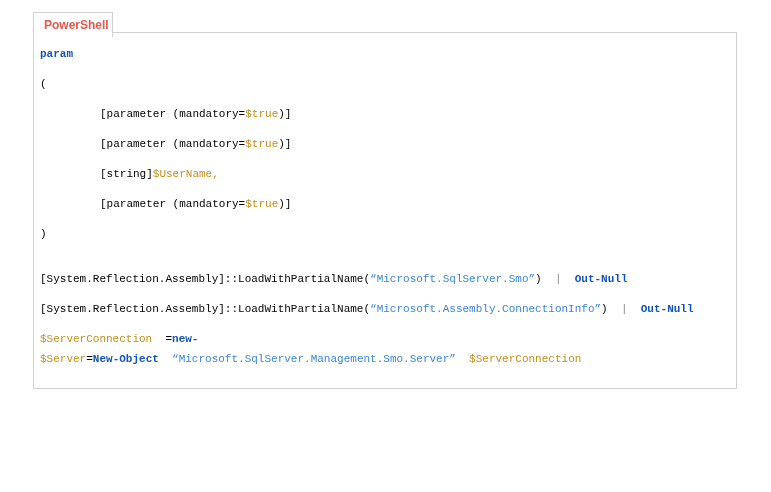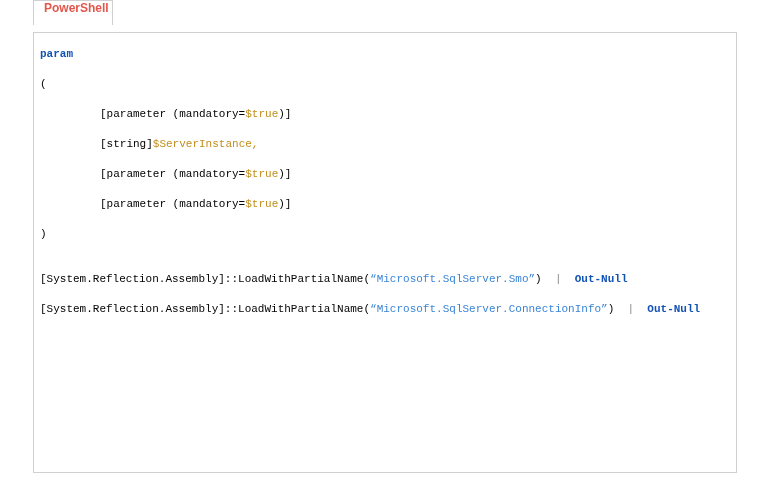--- a/index.html
+++ b/index.html
@@ -10,43 +10,43 @@
   body {
     width: 771px;
     height: 492px;
     position: relative;
     font-family: "Liberation Sans", sans-serif;
     overflow: hidden;
   }
   .tab {
     position: absolute;
     left: 33px;
-    top: 0;
+    top: 12px;
     width: 68px;
     height: 24px;
     border: 1px solid var(--c-border);
     border-bottom: none;
     background: var(--c-background);
     display: flex;
-    align-items: flex-start;
+    align-items: center;
     padding-left: 10px;
     z-index: 2;
   }
   .tab-label {
     color: var(--c-tab_text);
     font-weight: bold;
     font-size: 12px;
     font-family: "Liberation Sans", sans-serif;
   }
   .codebox {
     position: absolute;
     left: 33px;
     top: 32px;
     width: 704px;
-    height: 441px;
+    height: 357px;
     border: 1px solid var(--c-border);
     background: var(--c-background);
     box-sizing: border-box;
     padding: 11px 6px 6px 6px;
     overflow: hidden;
   }
   .code-lines {
     font-family: "Liberation Mono", "DejaVu Sans Mono", monospace;
     font-size: 11px;
   }
@@ -71,21 +71,23 @@
 
 <div>
   <div class="tab">
     <span class="tab-label">PowerShell</span>
   </div>
   <div class="codebox">
     <div class="code-lines">
         <div class="line"><span class="sg-keyword">param</span></div>
         <div class="line"><span class="sg-plain">(</span></div>
         <div class="line indent"><span class="sg-plain">[parameter (mandatory=</span><span class="sg-variable">$true</span><span class="sg-plain">)]</span></div>
-        <div class="line indent"><span class="sg-plain">[string]</span><span class="sg-variable">$ServerInstance,</span></div>
         <div class="line indent"><span class="sg-plain">[parameter (mandatory=</span><span class="sg-variable">$true</span><span class="sg-plain">)]</span></div>
+        <div class="line indent"><span class="sg-plain">[string]</span><span class="sg-variable">$UserName,</span></div>
         <div class="line indent"><span class="sg-plain">[parameter (mandatory=</span><span class="sg-variable">$true</span><span class="sg-plain">)]</span></div>
         <div class="line"><span class="sg-plain">)</span></div>
         <div class="line gap"><span class="sg-plain">[System.Reflection.Assembly]::LoadWithPartialName(</span><span class="sg-string">“Microsoft.SqlServer.Smo”</span><span class="sg-plain">)  </span><span class="sg-pipe">|</span><span class="sg-plain">  </span><span class="sg-keyword">Out-Null</span></div>
-        <div class="line"><span class="sg-plain">[System.Reflection.Assembly]::LoadWithPartialName(</span><span class="sg-string">“Microsoft.SqlServer.ConnectionInfo”</span><span class="sg-plain">)  </span><span class="sg-pipe">|</span><span class="sg-plain">  </span><span class="sg-keyword">Out-Null</span></div>
+        <div class="line"><span class="sg-plain">[System.Reflection.Assembly]::LoadWithPartialName(</span><span class="sg-string">“Microsoft.Assembly.ConnectionInfo”</span><span class="sg-plain">)  </span><span class="sg-pipe">|</span><span class="sg-plain">  </span><span class="sg-keyword">Out-Null</span></div>
+        <div class="line tight"><span class="sg-variable">$ServerConnection</span><span class="sg-plain">  =</span><span class="sg-keyword">new-</span></div>
+        <div class="line"><span class="sg-variable">$Server</span><span class="sg-plain">=</span><span class="sg-keyword">New-Object</span><span class="sg-plain">  </span><span class="sg-string">“Microsoft.SqlServer.Management.Smo.Server”</span><span class="sg-plain">  </span><span class="sg-variable">$ServerConnection</span></div>
       </div>
   </div>
 </div>
 
 </body></html>

